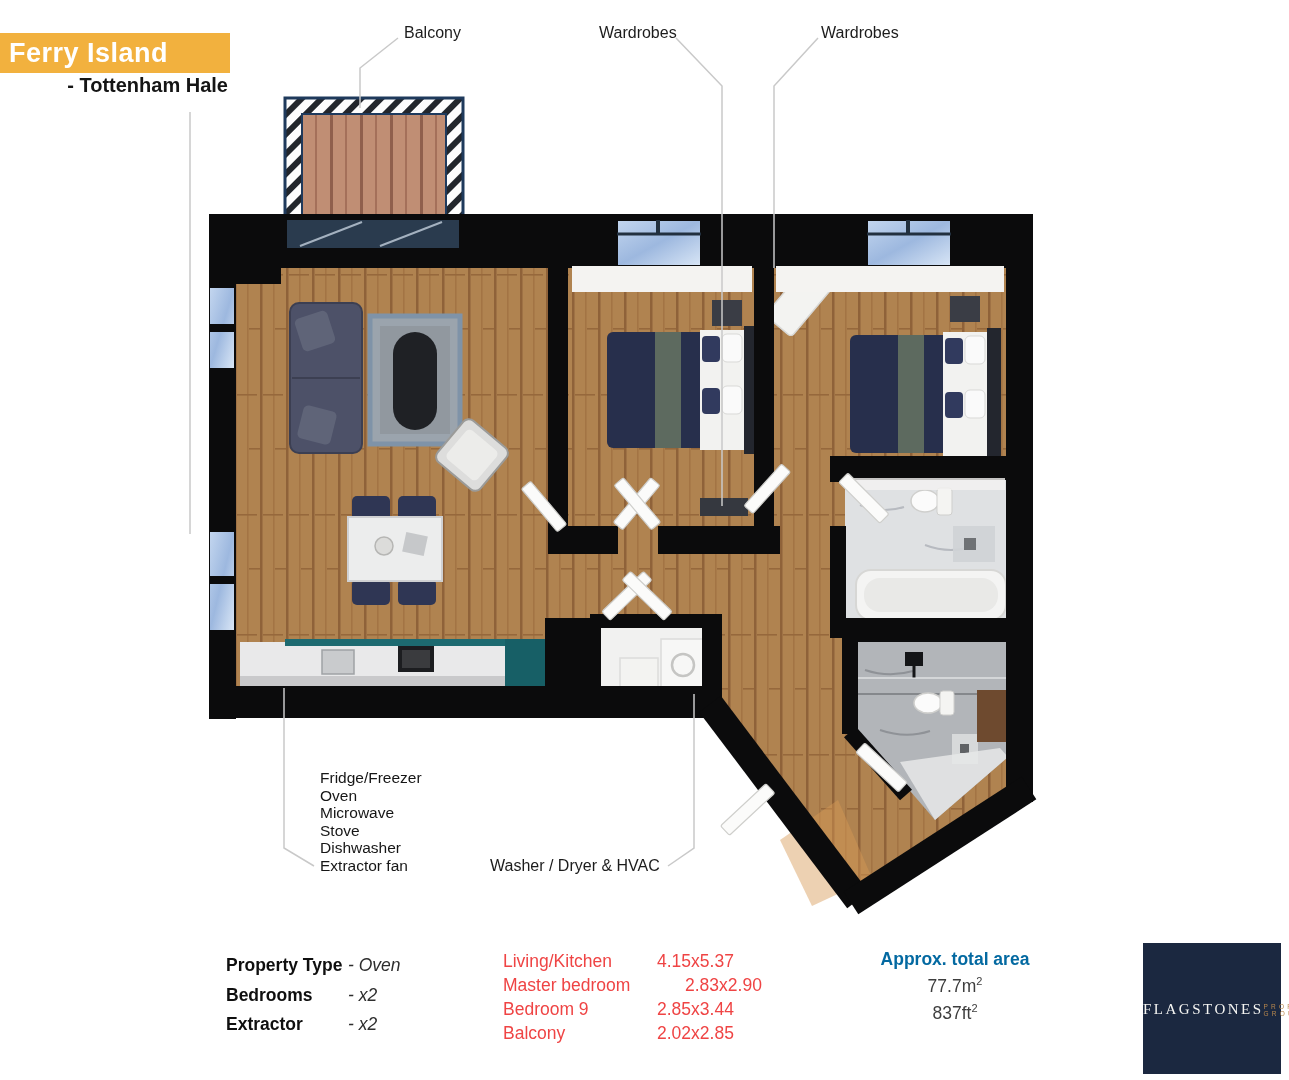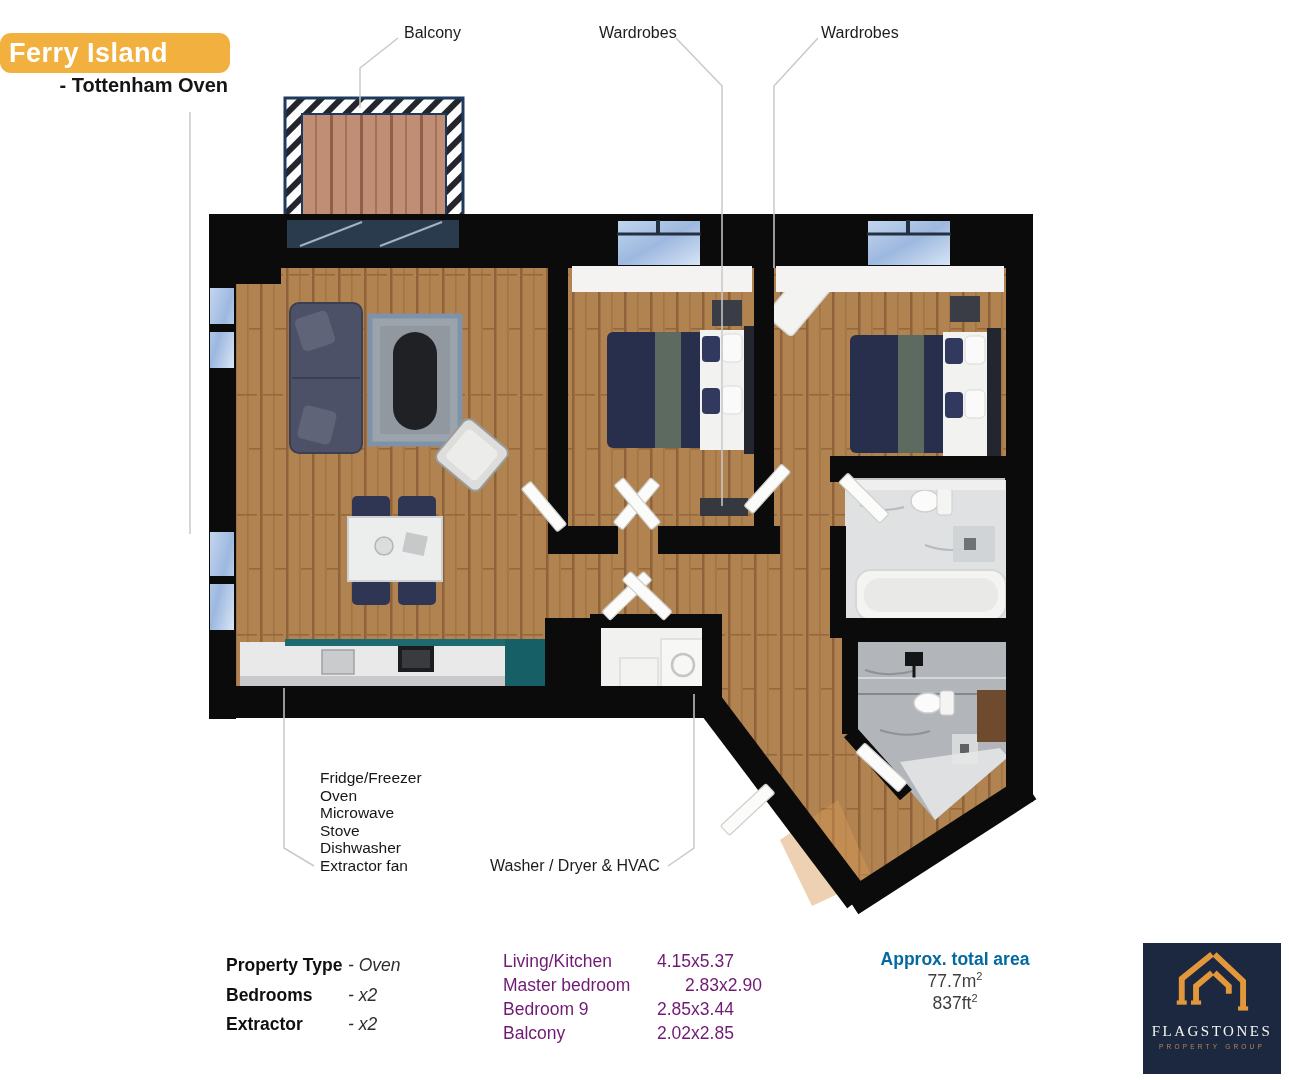--- a/index.html
+++ b/index.html
@@ -1,35 +1,35 @@
 <!DOCTYPE html>
 <html><head>
 <meta charset="utf-8">
 <style>
   html,body{margin:0;padding:0;background:#ffffff;}
   #page{position:relative;width:1289px;height:1080px;background:#ffffff;overflow:hidden;
         font-family:"Liberation Sans",sans-serif;color:#1b1b1b;}
   .abs{position:absolute;}
   
-  #banner{left:0;top:33px;width:230px;height:40px;display:flex;align-items:center;border-radius:11px;}
+  #banner{left:0;top:33px;width:230px;height:40px;display:flex;align-items:center;}
   #banner .t{font-size:27px;font-weight:bold;color:#ffffff;padding-left:9px;letter-spacing:.5px;}
   #subtitle{left:0;top:74px;width:228px;text-align:right;font-size:20px;font-weight:bold;color:#151515;}
   
   .callout{font-size:16px;color:#1c1c1c;white-space:nowrap;}
   #appliances{left:320px;top:769px;font-size:15.5px;line-height:17.6px;color:#161616;}
   
   .spec-label{font-size:17.5px;font-weight:bold;color:#0f0f0f;white-space:nowrap;}
   .spec-value{font-size:17.5px;font-style:italic;color:#2e2e2e;white-space:nowrap;}
-  .dim-name,.dim-size{font-size:17.5px;color:#701a75;white-space:nowrap;}
+  .dim-name,.dim-size{font-size:17.5px;color:#ef4444;white-space:nowrap;}
   #area-block{left:872px;top:949px;width:166px;text-align:center;}
   #area-title{font-size:17.5px;font-weight:bold;color:#0369a1;}
-  .area-val{font-size:17.5px;color:#3e3e3e;}
+  .area-val{font-size:17.5px;color:#3e3e3e;margin-top:5px;}
   .area-val sup{font-size:11px;}
   
-  #logo{left:1143px;top:943px;width:138px;height:131px;display:flex;flex-direction:column;
+  #logo{left:1143px;top:943px;width:138px;height:131px;display:flex;flex-direction:row;
         align-items:center;justify-content:flex-start;}
   #logo-name{font-family:"Liberation Serif",serif;font-size:15px;letter-spacing:2.5px;
              color:#f5f5f2;margin-top:2px;}
   #logo-tagline{font-size:6.5px;letter-spacing:3.2px;color:#b9884d;margin-top:3px;}
   svg{display:block;}
 </style>
 </head>
 <body>
 
 <div id="page">
@@ -261,21 +261,21 @@
       <polyline points="818,38 774,86 774,268"></polyline>
       <line x1="190" y1="112" x2="190" y2="534"></line>
       <polyline points="284,688 284,848 314,866"></polyline>
       <polyline points="668,866 694,848 694,694"></polyline>
     </g>
   </svg>
 
   <div id="banner" class="abs" style="background: rgb(242, 177, 62);">
     <span class="t">Ferry Island</span>
   </div>
-  <div id="subtitle" class="abs">- Tottenham Oven</div>
+  <div id="subtitle" class="abs">- Tottenham Hale</div>
 
   <div class="abs callout" style="left:404px;top:24px">Balcony</div>
   <div class="abs callout" style="left:599px;top:24px">Wardrobes</div>
   <div class="abs callout" style="left:821px;top:24px">Wardrobes</div>
 
   <div id="appliances" class="abs">
     <div>Fridge/Freezer</div>
     <div>Oven</div>
     <div>Microwave</div>
     <div>Stove</div>

